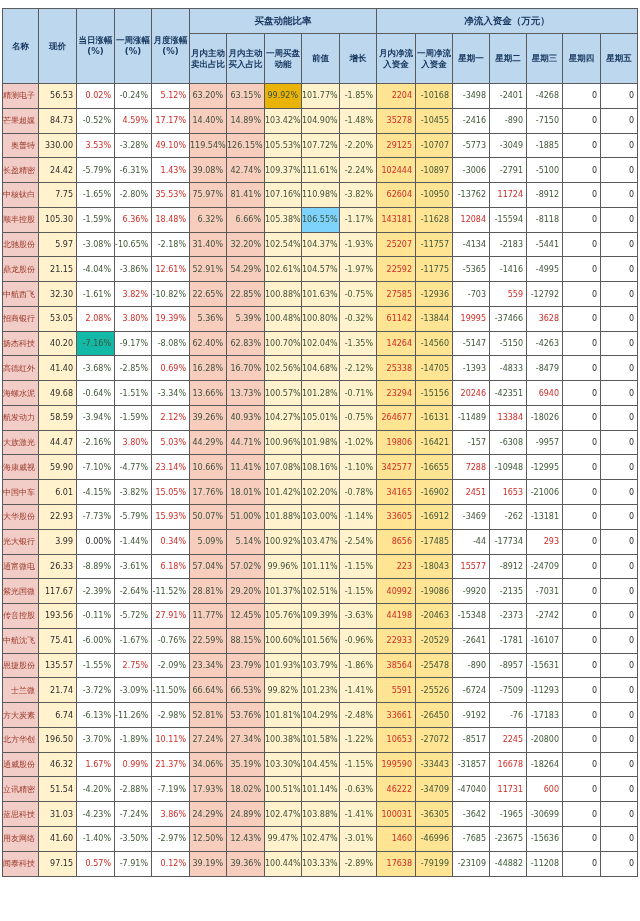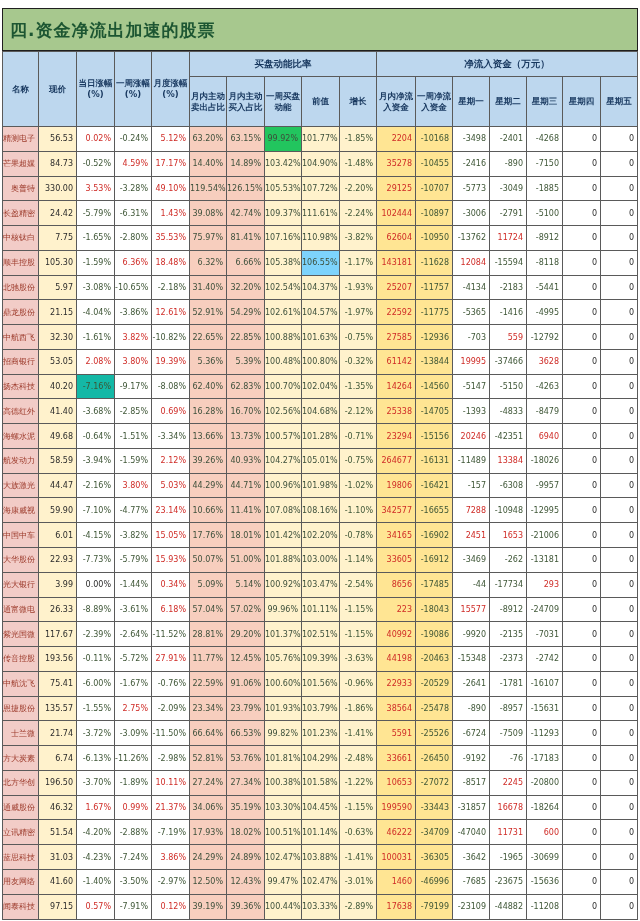--- a/index.html
+++ b/index.html
@@ -49,21 +49,20 @@
   }
   .t-up{color:#cf2b26;}
   .t-down{color:#3d5535;}
   .t-dim{color:#3c4f3a;}
   .t-dark{color:#2b2b2b;}
 </style>
 </head>
 <body>
 
 <div class="sheet">
-  <div class="title-bar">四.资金净流出加速的股票</div>
   <table class="report">
     <colgroup>
         <col style="width: 36px;">
         <col style="width: 38px;">
         <col style="width: 38px;">
         <col style="width: 37px;">
         <col style="width: 38px;">
         <col style="width: 37px;">
         <col style="width: 38px;">
         <col style="width: 37px;">
@@ -104,21 +103,21 @@
       </thead>
     <tbody>
         <tr>
           <td class="t-name" style="background: rgb(242, 204, 199);">精测电子</td>
           <td class="t-dark" style="background: rgb(255, 242, 204);">56.53</td>
           <td class="t-up" style="background: rgb(255, 255, 255);">0.02%</td>
           <td class="t-down" style="background: rgb(255, 255, 255);">-0.24%</td>
           <td class="t-up" style="background: rgb(255, 255, 255);">5.12%</td>
           <td class="t-dim" style="background: rgb(247, 206, 190);">63.20%</td>
           <td class="t-dim" style="background: rgb(247, 206, 190);">63.15%</td>
-          <td class="t-dim" style="background: #22c55e;">99.92%</td>
+          <td class="t-dim" style="background: #eab308;">99.92%</td>
           <td class="t-dim" style="background: rgb(255, 242, 204);">101.77%</td>
           <td class="t-down" style="background: rgb(255, 242, 204);">-1.85%</td>
           <td class="t-up" style="background: rgb(255, 229, 147);">2204</td>
           <td class="t-down" style="background: rgb(255, 229, 147);">-10168</td>
           <td class="t-down" style="background: rgb(255, 255, 255);">-3498</td>
           <td class="t-down" style="background: rgb(255, 255, 255);">-2401</td>
           <td class="t-down" style="background: rgb(255, 255, 255);">-4268</td>
           <td class="t-dark" style="background: rgb(255, 255, 255);">0</td>
           <td class="t-dark" style="background: rgb(255, 255, 255);">0</td>
         </tr>
@@ -521,21 +520,21 @@
           <td class="t-dark" style="background: rgb(255, 255, 255);">0</td>
           <td class="t-dark" style="background: rgb(255, 255, 255);">0</td>
         </tr>
         <tr>
           <td class="t-name" style="background: rgb(242, 204, 199);">中航沈飞</td>
           <td class="t-dark" style="background: rgb(255, 242, 204);">75.41</td>
           <td class="t-down" style="background: rgb(255, 255, 255);">-6.00%</td>
           <td class="t-down" style="background: rgb(255, 255, 255);">-1.67%</td>
           <td class="t-down" style="background: rgb(255, 255, 255);">-0.76%</td>
           <td class="t-dim" style="background: rgb(247, 206, 190);">22.59%</td>
-          <td class="t-dim" style="background: rgb(247, 206, 190);">91.06%</td>
+          <td class="t-dim" style="background: rgb(247, 206, 190);">88.15%</td>
           <td class="t-dim" style="background: rgb(255, 242, 204);">100.60%</td>
           <td class="t-dim" style="background: rgb(255, 242, 204);">101.56%</td>
           <td class="t-down" style="background: rgb(255, 242, 204);">-0.96%</td>
           <td class="t-up" style="background: rgb(255, 229, 147);">22933</td>
           <td class="t-down" style="background: rgb(255, 229, 147);">-20529</td>
           <td class="t-down" style="background: rgb(255, 255, 255);">-2641</td>
           <td class="t-down" style="background: rgb(255, 255, 255);">-1781</td>
           <td class="t-down" style="background: rgb(255, 255, 255);">-16107</td>
           <td class="t-dark" style="background: rgb(255, 255, 255);">0</td>
           <td class="t-dark" style="background: rgb(255, 255, 255);">0</td>

